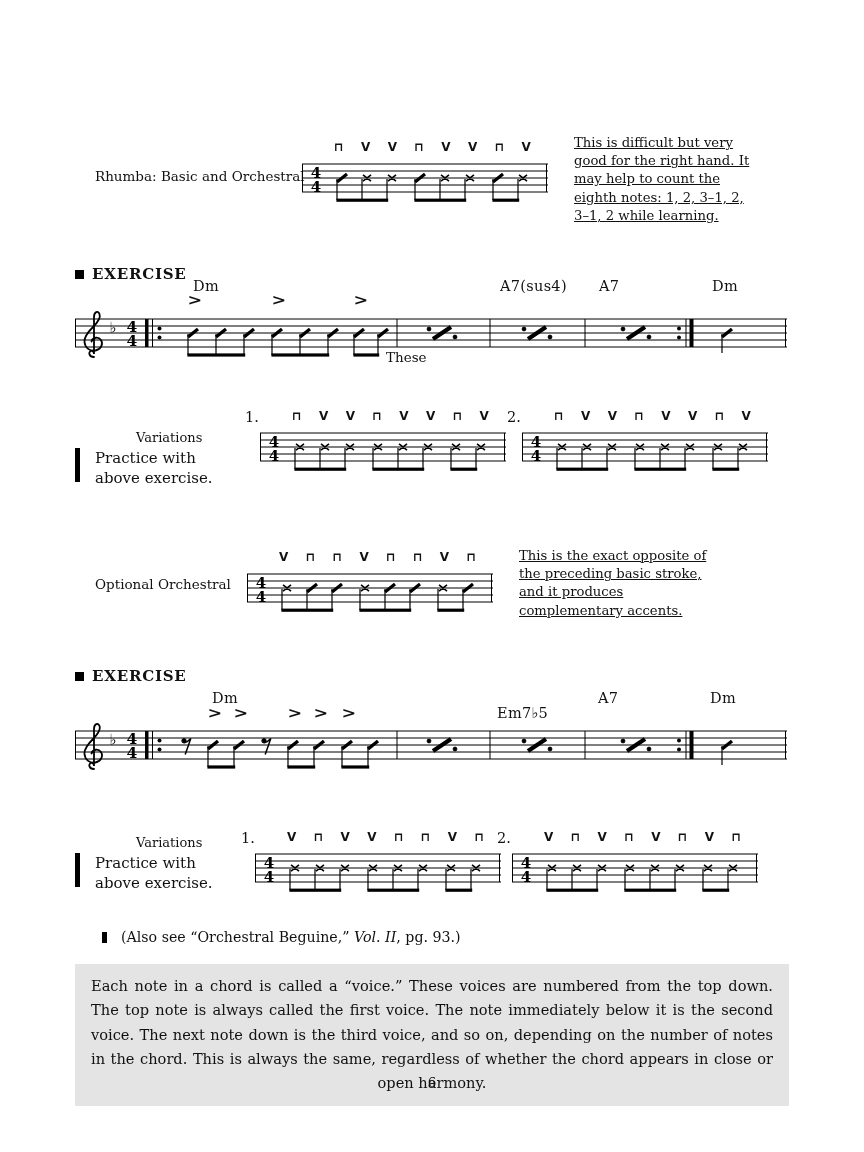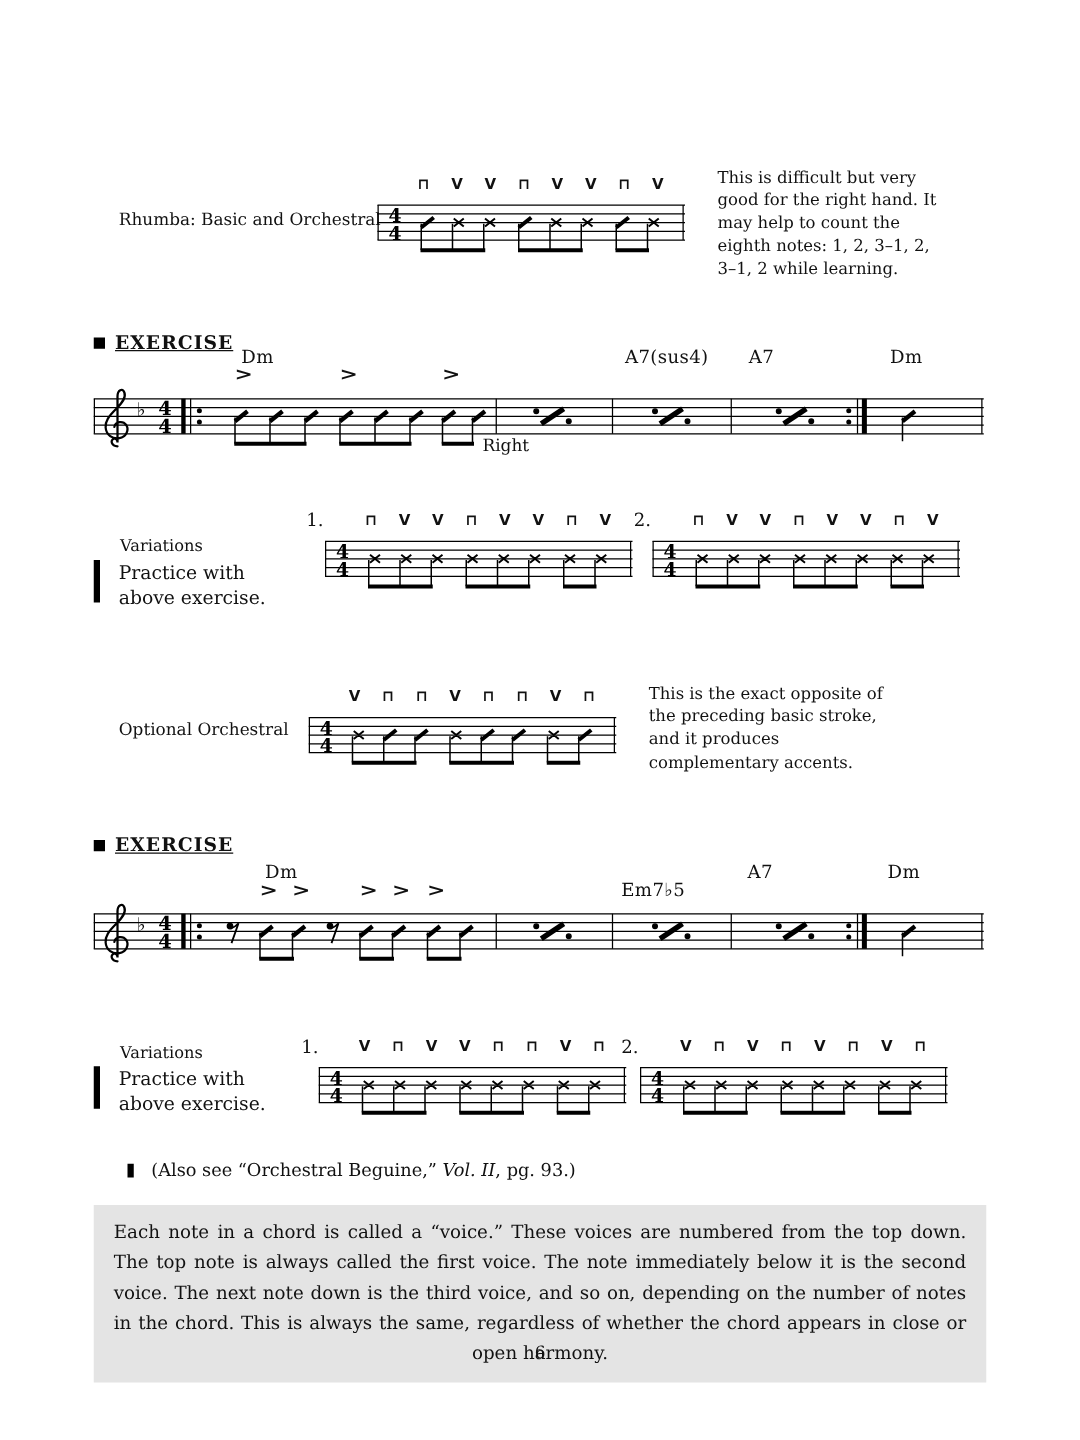--- a/index.html
+++ b/index.html
@@ -1,31 +1,31 @@
 <!DOCTYPE html>
 <html><head>
 <meta charset="utf-8">
 <style>
   html,body{margin:0;padding:0;background:#fff;}
   .page{position:relative;width:864px;height:1152px;background:#fff;overflow:hidden;
         font-family:"DejaVu Serif",serif;color:#111;}
   .title{position:absolute;left:0;top:54px;width:100%;text-align:center;margin:0;
          font:bold italic 27px "DejaVu Serif",serif;letter-spacing:.5px;}
   .label{position:absolute;font:13.5px "DejaVu Serif",serif;}
-  .note-text{position:absolute;font:13.2px "DejaVu Serif",serif;line-height:1.38;}
-  .exercise-heading{position:absolute;font:bold 15px "DejaVu Serif",serif;letter-spacing:.8px;text-decoration:underline;}
+  .note-text{position:absolute;font:13.2px "DejaVu Serif",serif;line-height:1.38;text-decoration:underline;}
+  .exercise-heading{position:absolute;font:bold 15px "DejaVu Serif",serif;letter-spacing:.8px;}
   .sq{display:inline-block;width:9px;height:9px;background:#000;margin-right:8px;}
   .chord{position:absolute;font:14.5px "DejaVu Serif",serif;letter-spacing:.3px;}
   .accent{position:absolute;font:bold 14px "DejaVu Serif",serif;transform:scaleX(1.25);}
   .simile{position:absolute;font:13.5px "DejaVu Serif",serif;}
   .stroke-row{position:absolute;display:flex;justify-content:space-between;align-items:flex-end;height:13px;}
   .stroke{font:bold 12px "DejaVu Sans",sans-serif;line-height:1;}
   .var-num{position:absolute;font:14.5px "DejaVu Serif",serif;}
   .instruction{position:absolute;font:15px "DejaVu Serif",serif;line-height:1.35;}
-  .small-label{position:absolute;font:13px "DejaVu Serif",serif;}
+  .small-label{position:absolute;font:13px "DejaVu Serif",serif;margin-left:40px;}
   .bar-mark{position:absolute;width:5px;background:#000;}
   .also-see{position:absolute;font:14.2px "DejaVu Serif",serif;padding-left:24px;}
   .mini-bar{display:inline-block;width:5px;height:11px;background:#000;margin-right:14px;transform:translateY(1px);}
   .voice-box{position:absolute;left:75px;top:964px;width:714px;box-sizing:border-box;
              background:#e4e4e4;padding:10px 16px;font:14.6px "DejaVu Serif",serif;
              line-height:1.67;text-align:justify;text-align-last:center;}
   .page-number{position:absolute;left:0;top:1074px;width:100%;text-align:center;
                font:13.5px "DejaVu Serif",serif;}
   svg{position:absolute;overflow:visible;}
   svg .tsig{font:bold 15px "DejaVu Serif",serif;text-anchor:middle;}
@@ -129,21 +129,21 @@
       <circle cx="604" cy="25.5" r="2"></circle>
         <circle cx="604" cy="34.5" r="2"></circle>
       <rect x="614.5" y="16" width="4" height="28"></rect>
     </g>
     <g stroke="#000" fill="none">
       <path stroke-width="3.4" d="M647 34L657 26"></path>
       <path stroke-width="1.2" d="M647 31V50"></path>
     </g>
   </svg>
 
-  <span class="simile" style="left:386px;top:349px;">Right</span>
+  <span class="simile" style="left:386px;top:349px;">These</span>
 
   <div class="small-label" style="left:96px;top:430px;">Variations</div>
   <div class="bar-mark" style="left:75px;top:448px;height:34px;"></div>
   <div class="instruction" style="left:95px;top:448px;width:125px;">Practice with above exercise.</div>
 
   <span class="var-num" style="left:245px;top:409px;">1.</span>
   <div class="stroke-row" style="left:292px;top:409px;width:197px;">
     <span class="stroke">⊓</span>
     <span class="stroke">V</span>
     <span class="stroke">V</span>

